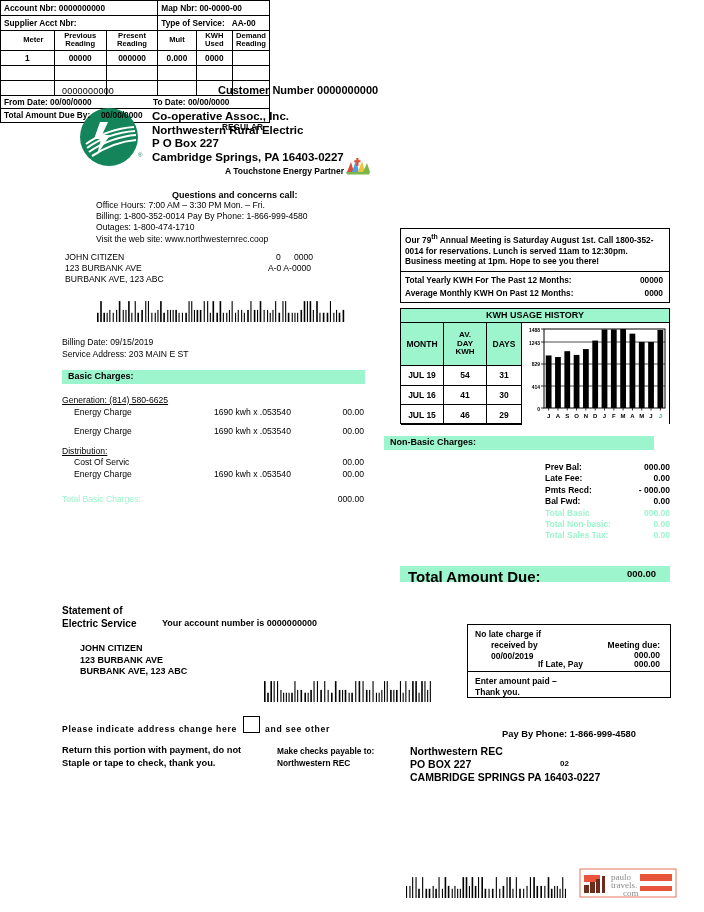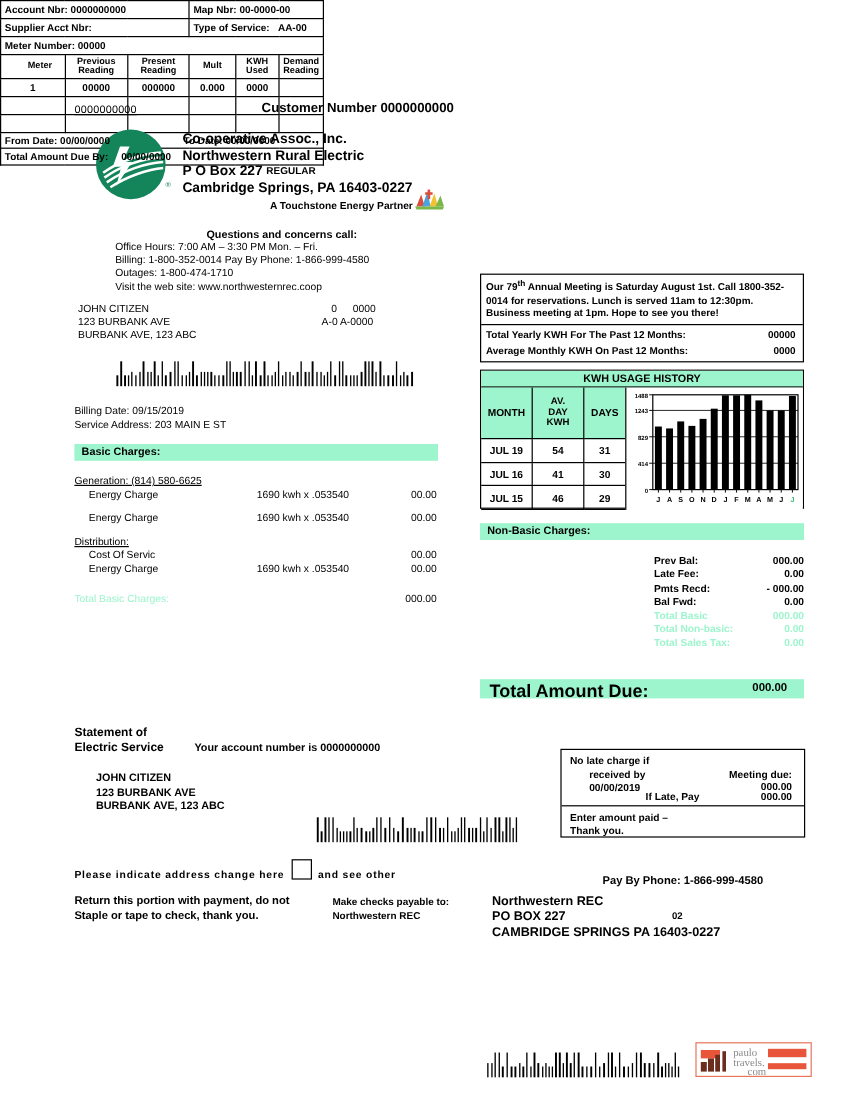--- a/index.html
+++ b/index.html
@@ -4,21 +4,21 @@
 <style>
   html,body{margin:0;padding:0;background:#fff;}
   body{width:704px;height:912px;position:relative;
        font-family:"Liberation Sans",sans-serif;color:#000;
        -webkit-font-smoothing:none;}
   .pg{position:absolute;left:0;top:0;width:704px;height:912px;}
   .abs{position:absolute;}
   .u{text-decoration:underline;}
 
   
-  #acct-top{left:62px;top:86px;font-size:9px;letter-spacing:.2px;text-decoration:underline;}
+  #acct-top{left:62px;top:86px;font-size:9px;letter-spacing:.2px;}
   #cust-num{left:218px;top:84px;font-size:11px;font-weight:bold;}
 
   #logo{left:78px;top:106px;width:68px;height:62px;}
   .logo-circ{position:absolute;left:2px;top:2px;width:58px;height:58px;
      border-radius:50%;background:#14845a;overflow:hidden;}
   .logo-circ svg{position:absolute;left:0;top:0;}
   .reg{position:absolute;left:60px;top:46px;font-size:6px;color:#14845a;}
 
   #coop-name{left:152px;top:110px;font-size:11.5px;font-weight:bold;line-height:13.6px;}
   #touchstone-text{left:225px;top:166px;font-size:8.5px;font-weight:bold;}
@@ -66,21 +66,21 @@
 
   #kwh{left:400px;top:308px;width:270px;height:116px;}
   #kwh .ktitle{height:13px;background:#9df5cd;border-bottom:1px solid #000;
       text-align:center;font-size:9px;font-weight:bold;line-height:13px;}
   #kwh table.ktab{border-collapse:collapse;font-size:8.5px;font-weight:bold;}
   #kwh table.ktab td{border:1px solid #000;text-align:center;}
   .kwrap{display:flex;height:102px;}
   .kleft{width:122px;}
   .kchart{flex:1;border-left:1px solid #000;position:relative;background:#fff;}
 
-  #nonbasic-hdr{left:400px;top:436px;width:270px;}
+  #nonbasic-hdr{left:384px;top:436px;width:270px;}
   #nonbasic-hdr span{position:absolute;left:6px;top:1px;font-size:9px;font-weight:bold;}
   #nb-list{left:545px;top:462px;width:125px;font-size:8.5px;font-weight:bold;}
   .nbrow{position:relative;height:11.4px;}
   .nbl{position:absolute;left:0;}
   .nbv{position:absolute;right:0;}
 
   #total-due{left:400px;top:566px;width:270px;height:16px;}
   #total-due .tl{position:absolute;left:8px;top:2px;font-size:15px;font-weight:bold;}
   #total-due .tv{position:absolute;right:14px;top:2px;font-size:9.5px;font-weight:bold;}
 
@@ -306,23 +306,20 @@
         <td colspan="3">Account Nbr: 0000000000</td>
         <td colspan="3">Map Nbr: 00-0000-00</td>
       </tr>
       <tr>
         <td colspan="3">Supplier Acct Nbr:</td>
         <td colspan="3">
           <span>Type of Service:</span>
           &nbsp;&nbsp;<span>AA-00</span>
         </td>
       </tr>
-      <tr>
-        <td colspan="6">Meter Number: 00000</td>
-      </tr>
       <tr id="meter-head">
             <td class="mh" style="width: 46px; padding-left: 15px;">Meter</td>
             <td class="mh" style="width: 56px;">Previous<br>Reading</td>
             <td class="mh" style="width: 56px;">Present<br>Reading</td>
             <td class="mh" style="width: 40px;">Mult</td>
             <td class="mh" style="width: 38px;">KWH<br>Used</td>
             <td class="mh">Demand<br>Reading</td>
           </tr>
       </tbody>
         <tbody id="meter-body">

